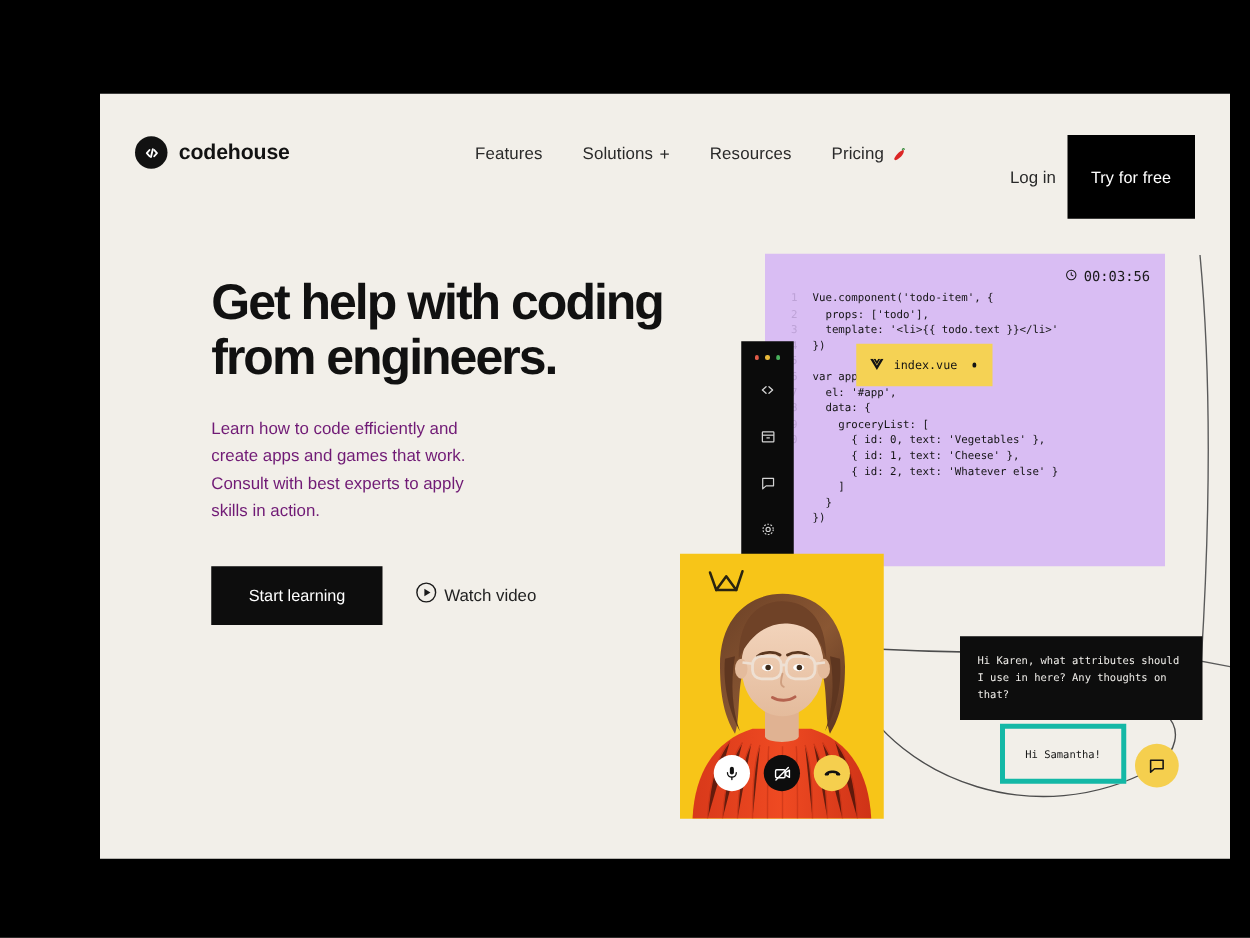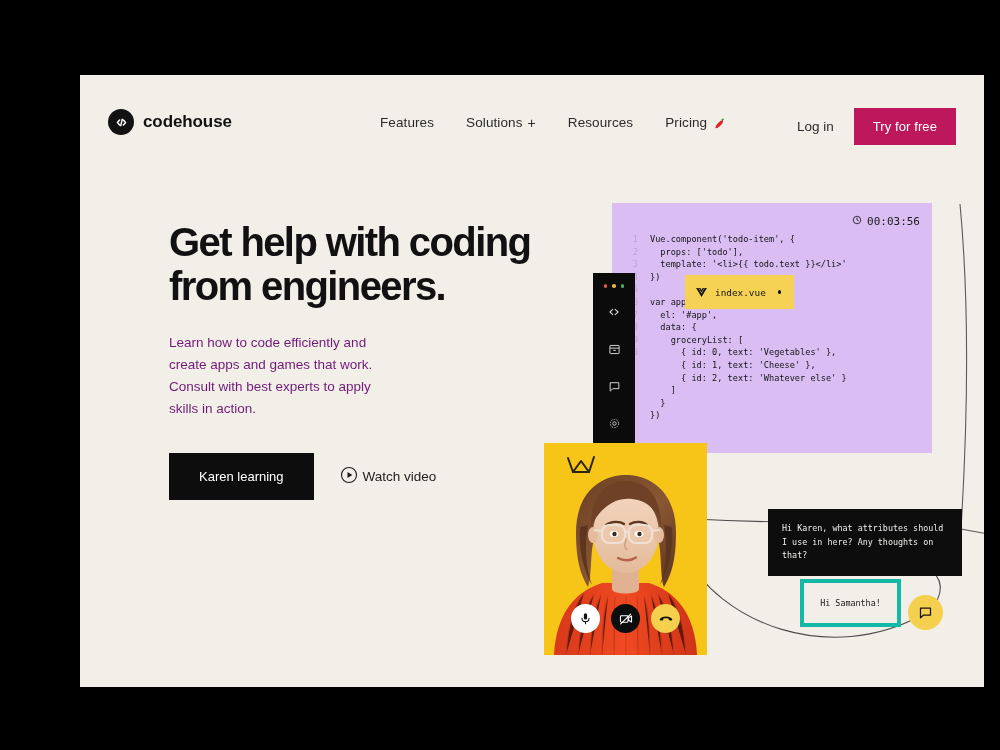--- a/index.html
+++ b/index.html
@@ -90,32 +90,32 @@
     position: relative;
     top: 1px;
   }
 
   .nav-right {
     position: absolute;
     right: 28px;
     top: 33px;
     display: flex;
     align-items: center;
-    gap: 20px;
+    gap: 9px;
   }
   .login-link {
     font-size: 13.5px;
     color: #2a2a2a;
     cursor: pointer;
   }
   .cta-btn {
-    background: #be185d;
+    background: #000000;
     color: #ffffff;
     font-size: 13px;
-    padding: 11px 19px;
+    padding: 26px 19px;
     border: none;
     cursor: pointer;
     font-family: "Liberation Sans", sans-serif;
     letter-spacing: 0.1px;
   }
 
   
   .hero {
     position: absolute;
     left: 89px;
@@ -419,21 +419,21 @@
       <div class="nav-right">
         <span class="login-link">Log in</span>
         <button class="cta-btn">Try for free</button>
       </div>
     </div>
 
     <div class="hero">
       <h1>Get help with coding from engineers.</h1>
       <p>Learn how to code efficiently and create apps and games that work. Consult with best experts to apply skills in action.</p>
       <div class="hero-actions">
-        <button class="start-btn">Karen learning</button>
+        <button class="start-btn">Start learning</button>
         <span class="watch">
           <span>
             <svg width="18" height="18" viewBox="0 0 24 24" fill="none" stroke="#1a1a1a" stroke-width="1.5">
               <circle cx="12" cy="12" r="10"></circle>
               <polygon points="10,8 16.5,12 10,16" fill="#1a1a1a" stroke="none"></polygon>
             </svg>
           </span>
           <span class="watch-label">Watch video</span>
         </span>
       </div>

